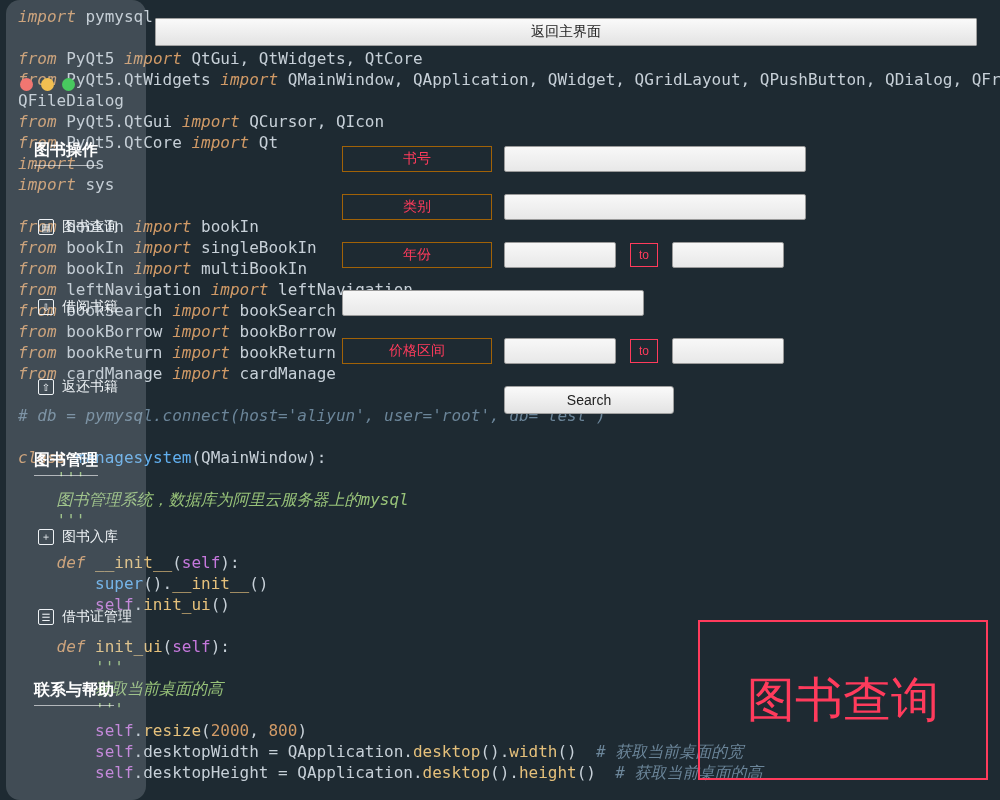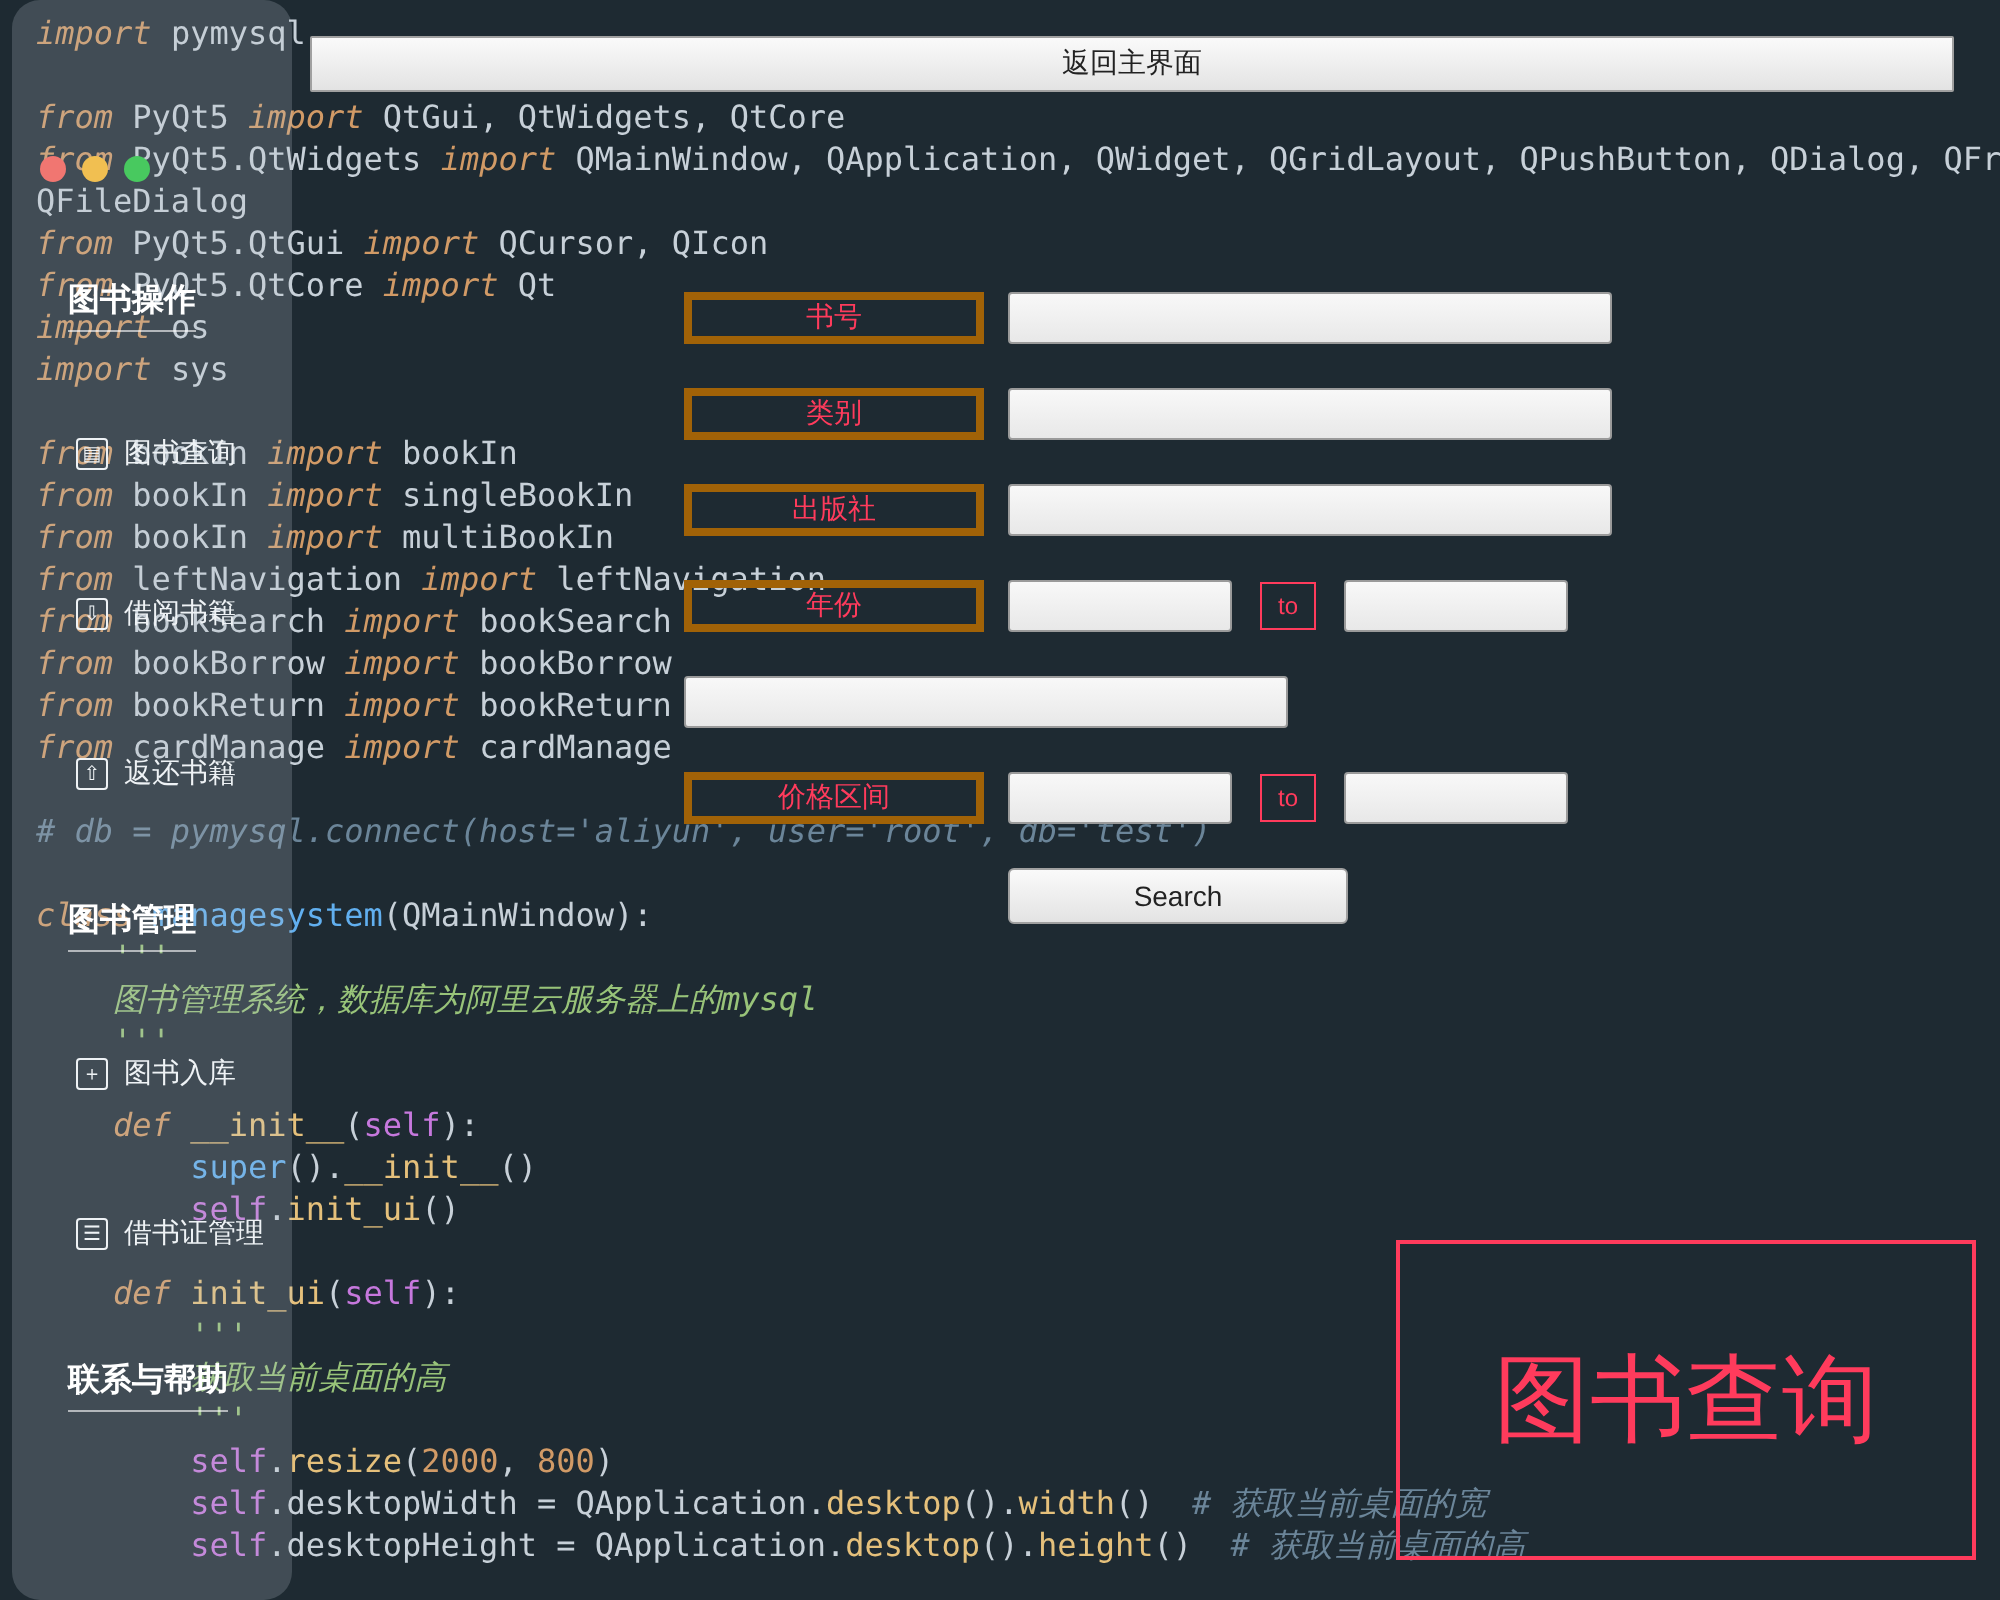--- a/index.html
+++ b/index.html
@@ -58,21 +58,21 @@
   width: 822px; height: 28px;
   background: linear-gradient(#fafafa,#e3e3e3);
   border: 1px solid #a0a0a0; border-radius: 1px;
   font-size: 14px; color: #222; display: flex;
   align-items: center; justify-content: center; cursor: pointer;
 }
 
 .form { position: absolute; left: 342px; top: 146px; z-index: 3; }
 .row { display: flex; align-items: center; margin-bottom: 22px; }
 .flabel {
-  width: 150px; height: 26px; border: 4px solid #a16207;
+  width: 150px; height: 26px; border: 1px solid #a16207;
   color: #ff3b5c; display: flex; align-items: center; justify-content: center;
   font-size: 14px; margin-right: 12px; background: transparent;
 }
 .tinput {
   height: 26px; background: linear-gradient(#f8f8f8,#e8e8e8);
   border: 1px solid #9a9a9a; border-radius: 2px; padding: 0 6px;
   font-size: 13px; color: #222;
 }
 .w300 { width: 302px; }
 .w110 { width: 112px; }
@@ -181,34 +181,30 @@
 <div class="form">
   <div class="row">
     <div class="flabel">书号</div>
     <input class="tinput w300" style="">
   </div>
   <div class="row">
     <div class="flabel">类别</div>
     <input class="tinput w300" style="">
   </div>
   <div class="row">
-    <div class="flabel">出版社</div>
+    <div class="flabel">年份</div>
+    <input class="tinput w110" style="">
+    <div class="to">to</div>
+    <input class="tinput w110" style="">
+  </div>
+  <div class="row">
     <input class="tinput w300" style="">
   </div>
   <div class="row">
-    <div class="flabel">年份</div>
+    <div class="flabel">价格区间</div>
     <input class="tinput w110" style="">
     <div class="to">to</div>
     <input class="tinput w110" style="">
   </div>
-  <div class="row">
-    <input class="tinput w300" style="">
-  </div>
-  <div class="row">
-    <div class="flabel">价格区间</div>
-    <input class="tinput w110" style="">
-    <div class="to">to</div>
-    <input class="tinput w110" style="">
-  </div>
   <div class="search-btn">Search</div>
 </div>
 
 <div class="big-badge">图书查询</div>
 
 </body></html>

